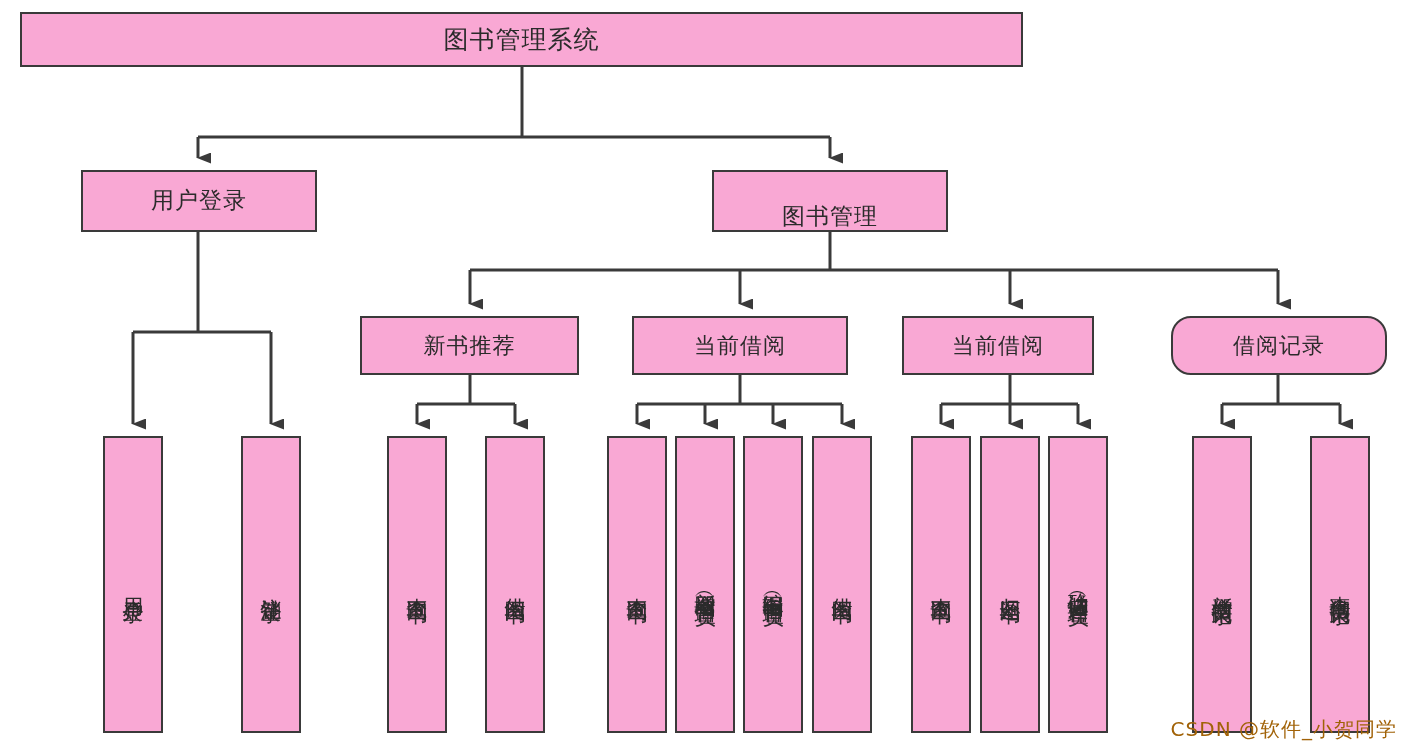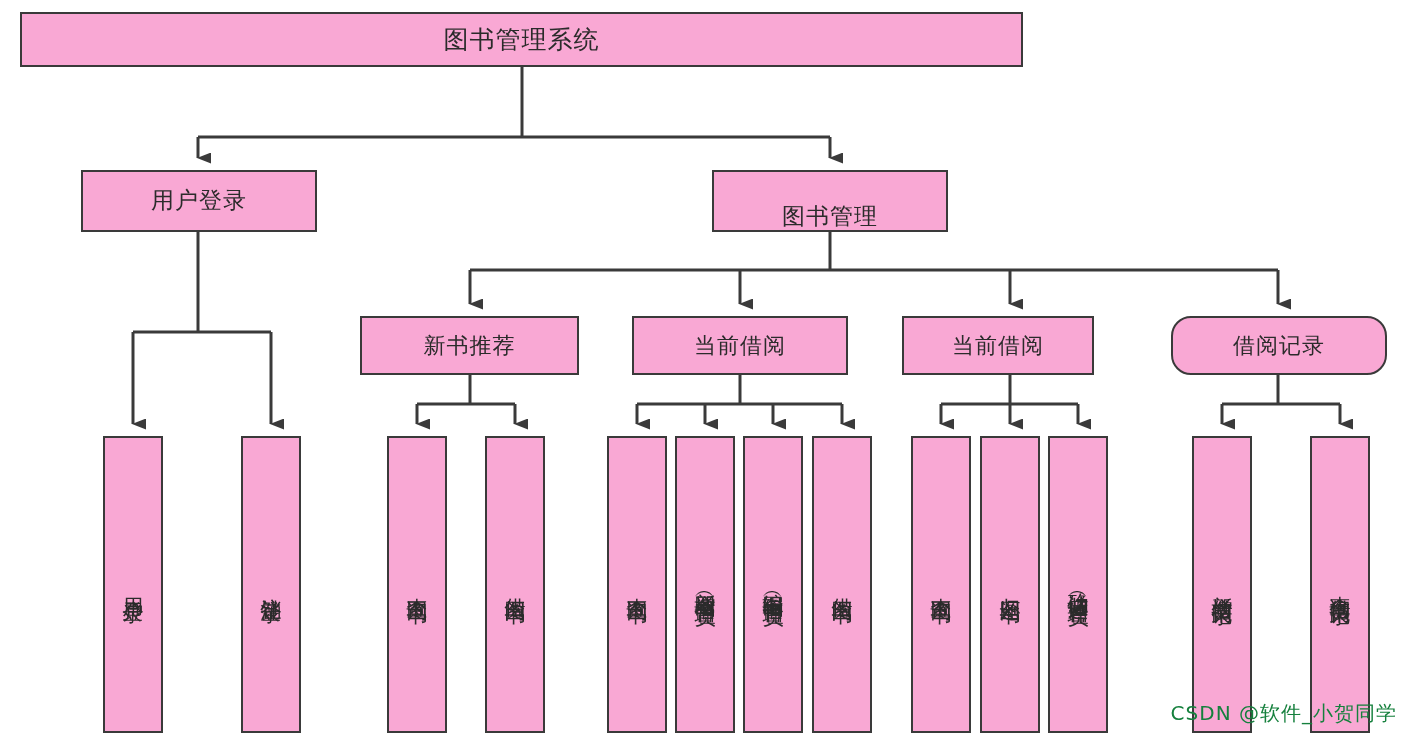--- a/index.html
+++ b/index.html
@@ -60,23 +60,23 @@
     line-height: 1.05;
     display: block;
   }
   .node .htext {
     white-space: nowrap;
     letter-spacing: 1px;
   }
   .watermark {
     position: absolute;
     right: 8px;
-    bottom: 20px;
+    bottom: 4px;
     font-size: 20px;
-    color: #15803d;
+    color: #a16207;
     letter-spacing: 1px;
     white-space: nowrap;
     user-select: none;
   }
 </style>
 </head>
 <body>
 
 <div id="canvas">
 

